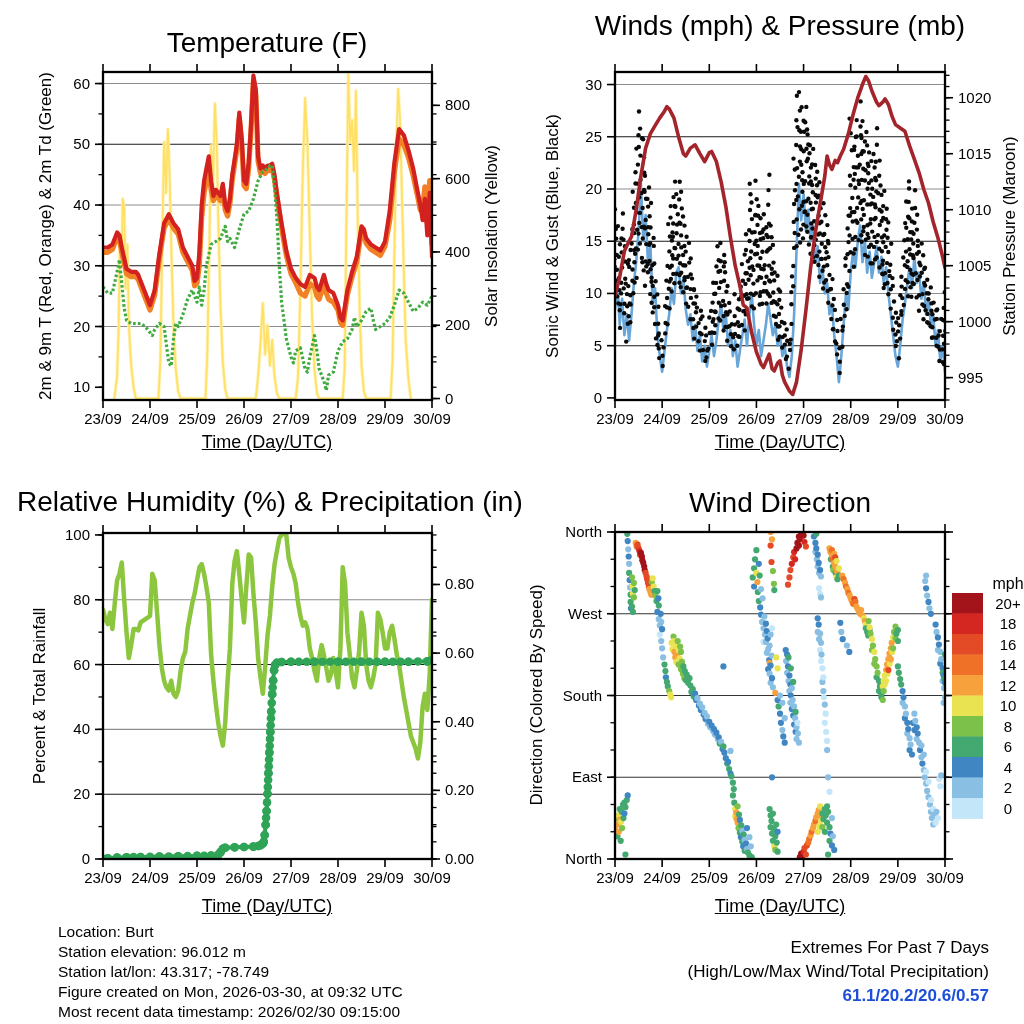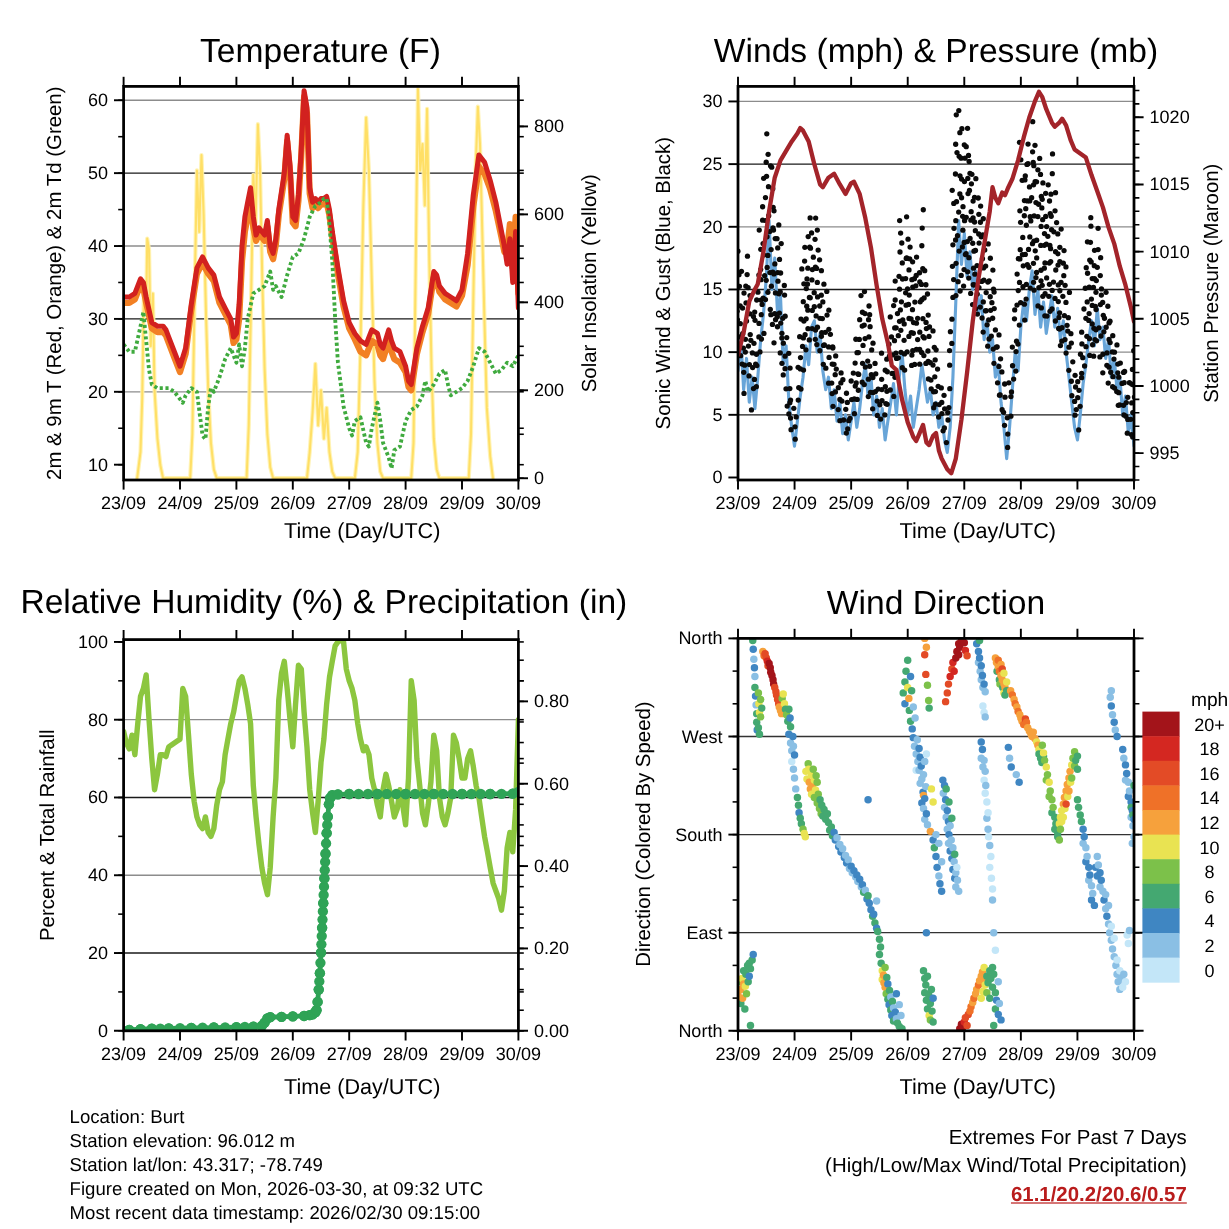--- a/index.html
+++ b/index.html
@@ -2,21 +2,21 @@
 <html><head>
 <meta charset="utf-8">
 <style>
   html,body{margin:0;padding:0;background:#fff;}
   #stage{position:relative;width:1024px;height:1024px;background:#fff;overflow:hidden;
          font-family:"Liberation Sans","DejaVu Sans",sans-serif;color:#000;}
   #plot{position:absolute;left:0;top:0;}
   .ptitle{position:absolute;font-size:28px;text-align:center;white-space:nowrap;}
   .vlabel{position:absolute;width:360px;text-align:center;font-size:17px;white-space:nowrap;
           transform:translate(-50%,-50%) rotate(-90deg);}
-  .xlabel{position:absolute;font-size:18px;text-align:right;width:200px;white-space:nowrap;}
+  .xlabel{position:absolute;font-size:18px;text-align:center;width:200px;white-space:nowrap;text-decoration:underline;}
   .footer{position:absolute;left:30px;top:922px;font-size:15.5px;line-height:20px;margin-left:28px;}
   .extremes{position:absolute;right:35px;top:936px;text-align:right;font-size:17px;line-height:24px;}
   .extremes .vals{font-weight:bold;}
   .cbtitle{position:absolute;left:986px;top:575px;width:44px;text-align:center;font-size:16px;}
 </style>
 </head>
 <body>
 
 <div id="stage">
   <svg id="plot" width="1024" height="1024">
@@ -1976,21 +1976,21 @@
         <rect x="952" y="757" width="31" height="20.9" fill="#3f86c2"></rect>
         <text x="1008" y="772.75" text-anchor="middle" font-size="15">4</text>
         <rect x="952" y="777.5" width="31" height="20.9" fill="#8abfe4"></rect>
         <text x="1008" y="793.25" text-anchor="middle" font-size="15">2</text>
         <rect x="952" y="798" width="31" height="20.9" fill="#c3e6f8"></rect>
         <text x="1008" y="813.75" text-anchor="middle" font-size="15">0</text>
       </g>
     </svg>
 
   <div class="ptitle" style="left:67px;top:27px;width:400px;">Temperature (F)</div>
-  <div class="ptitle" style="left:580px;top:27px;width:400px;">Winds (mph) &amp; Pressure (mb)</div>
+  <div class="ptitle" style="left:580px;top:10px;width:400px;">Winds (mph) &amp; Pressure (mb)</div>
   <div class="ptitle" style="left:17px;top:486px;width:500px;">Relative Humidity (%) &amp; Precipitation (in)</div>
   <div class="ptitle" style="left:580px;top:487px;width:400px;">Wind Direction</div>
 
   <div class="vlabel" style="left:46px;top:236px;">2m &amp; 9m T (Red, Orange) &amp; 2m Td (Green)</div>
   <div class="vlabel" style="left:492px;top:236px;">Solar Insolation (Yellow)</div>
   <div class="vlabel" style="left:553px;top:236px;">Sonic Wind &amp; Gust (Blue, Black)</div>
   <div class="vlabel" style="left:1010px;top:236px;">Station Pressure (Maroon)</div>
   <div class="vlabel" style="left:40px;top:696px;">Percent &amp; Total Rainfall</div>
   <div class="vlabel" style="left:537px;top:695px;">Direction (Colored By Speed)</div>
 
@@ -2005,15 +2005,15 @@
     <div>Location: Burt</div>
     <div>Station elevation: 96.012 m</div>
     <div>Station lat/lon: 43.317; -78.749</div>
     <div>Figure created on Mon, 2026-03-30, at 09:32 UTC</div>
     <div>Most recent data timestamp: 2026/02/30 09:15:00</div>
   </div>
 
   <div class="extremes">
     <div>Extremes For Past 7 Days</div>
     <div>(High/Low/Max Wind/Total Precipitation)</div>
-    <div class="vals" style="color: #b91c1c; text-decoration: underline;">61.1/20.2/20.6/0.57</div>
+    <div class="vals" style="color: #1d4ed8;">61.1/20.2/20.6/0.57</div>
   </div>
 </div>
 
 </body></html>

